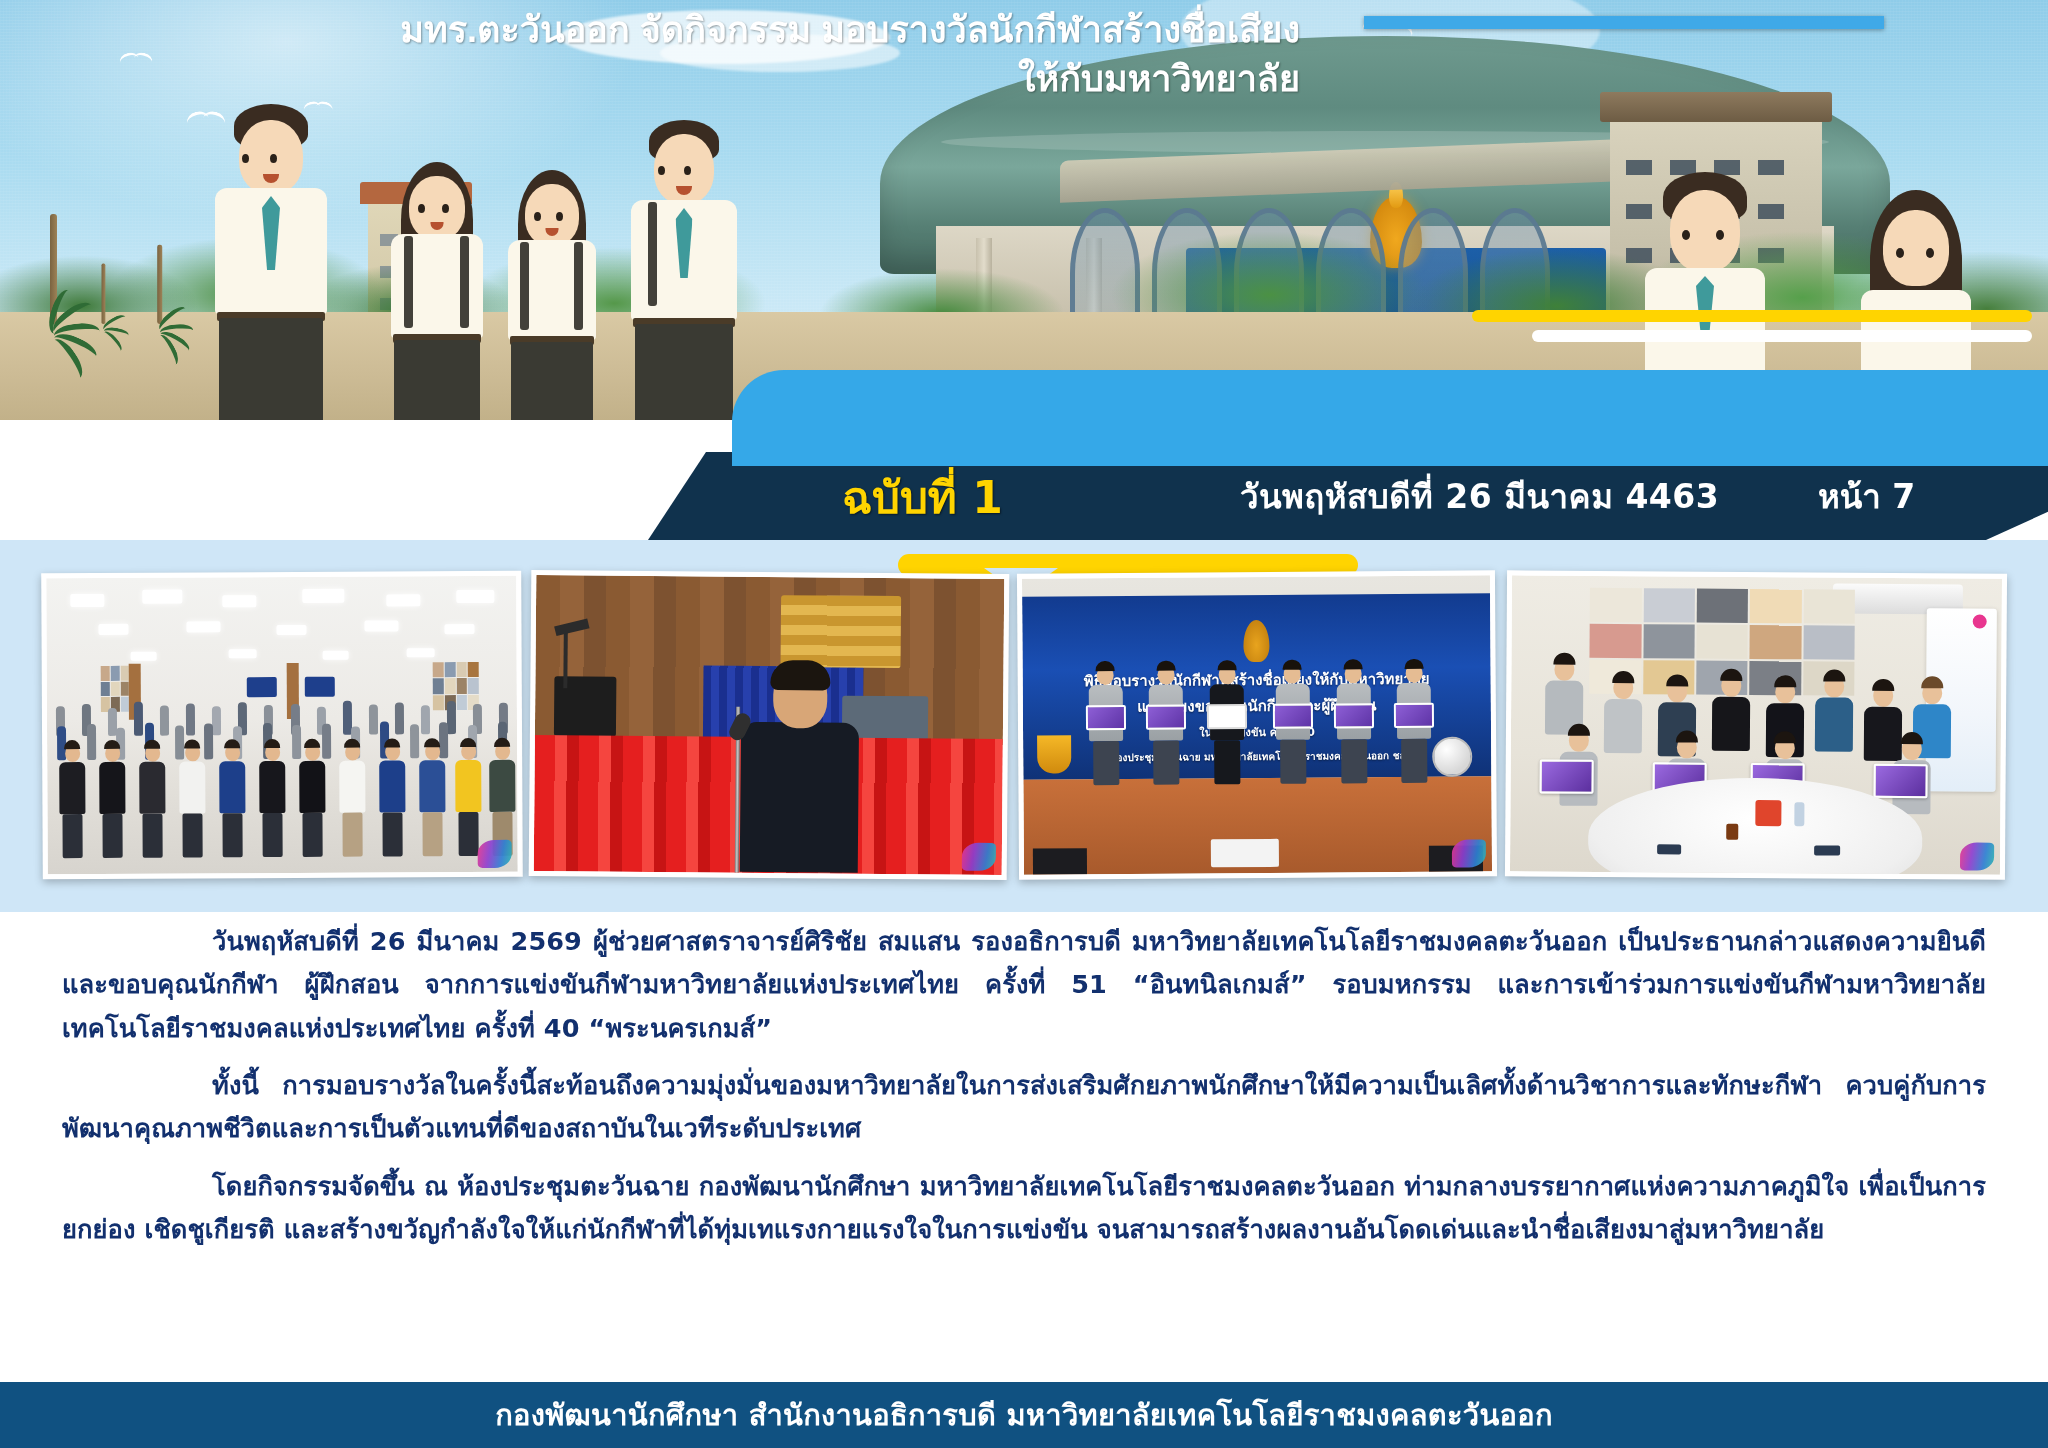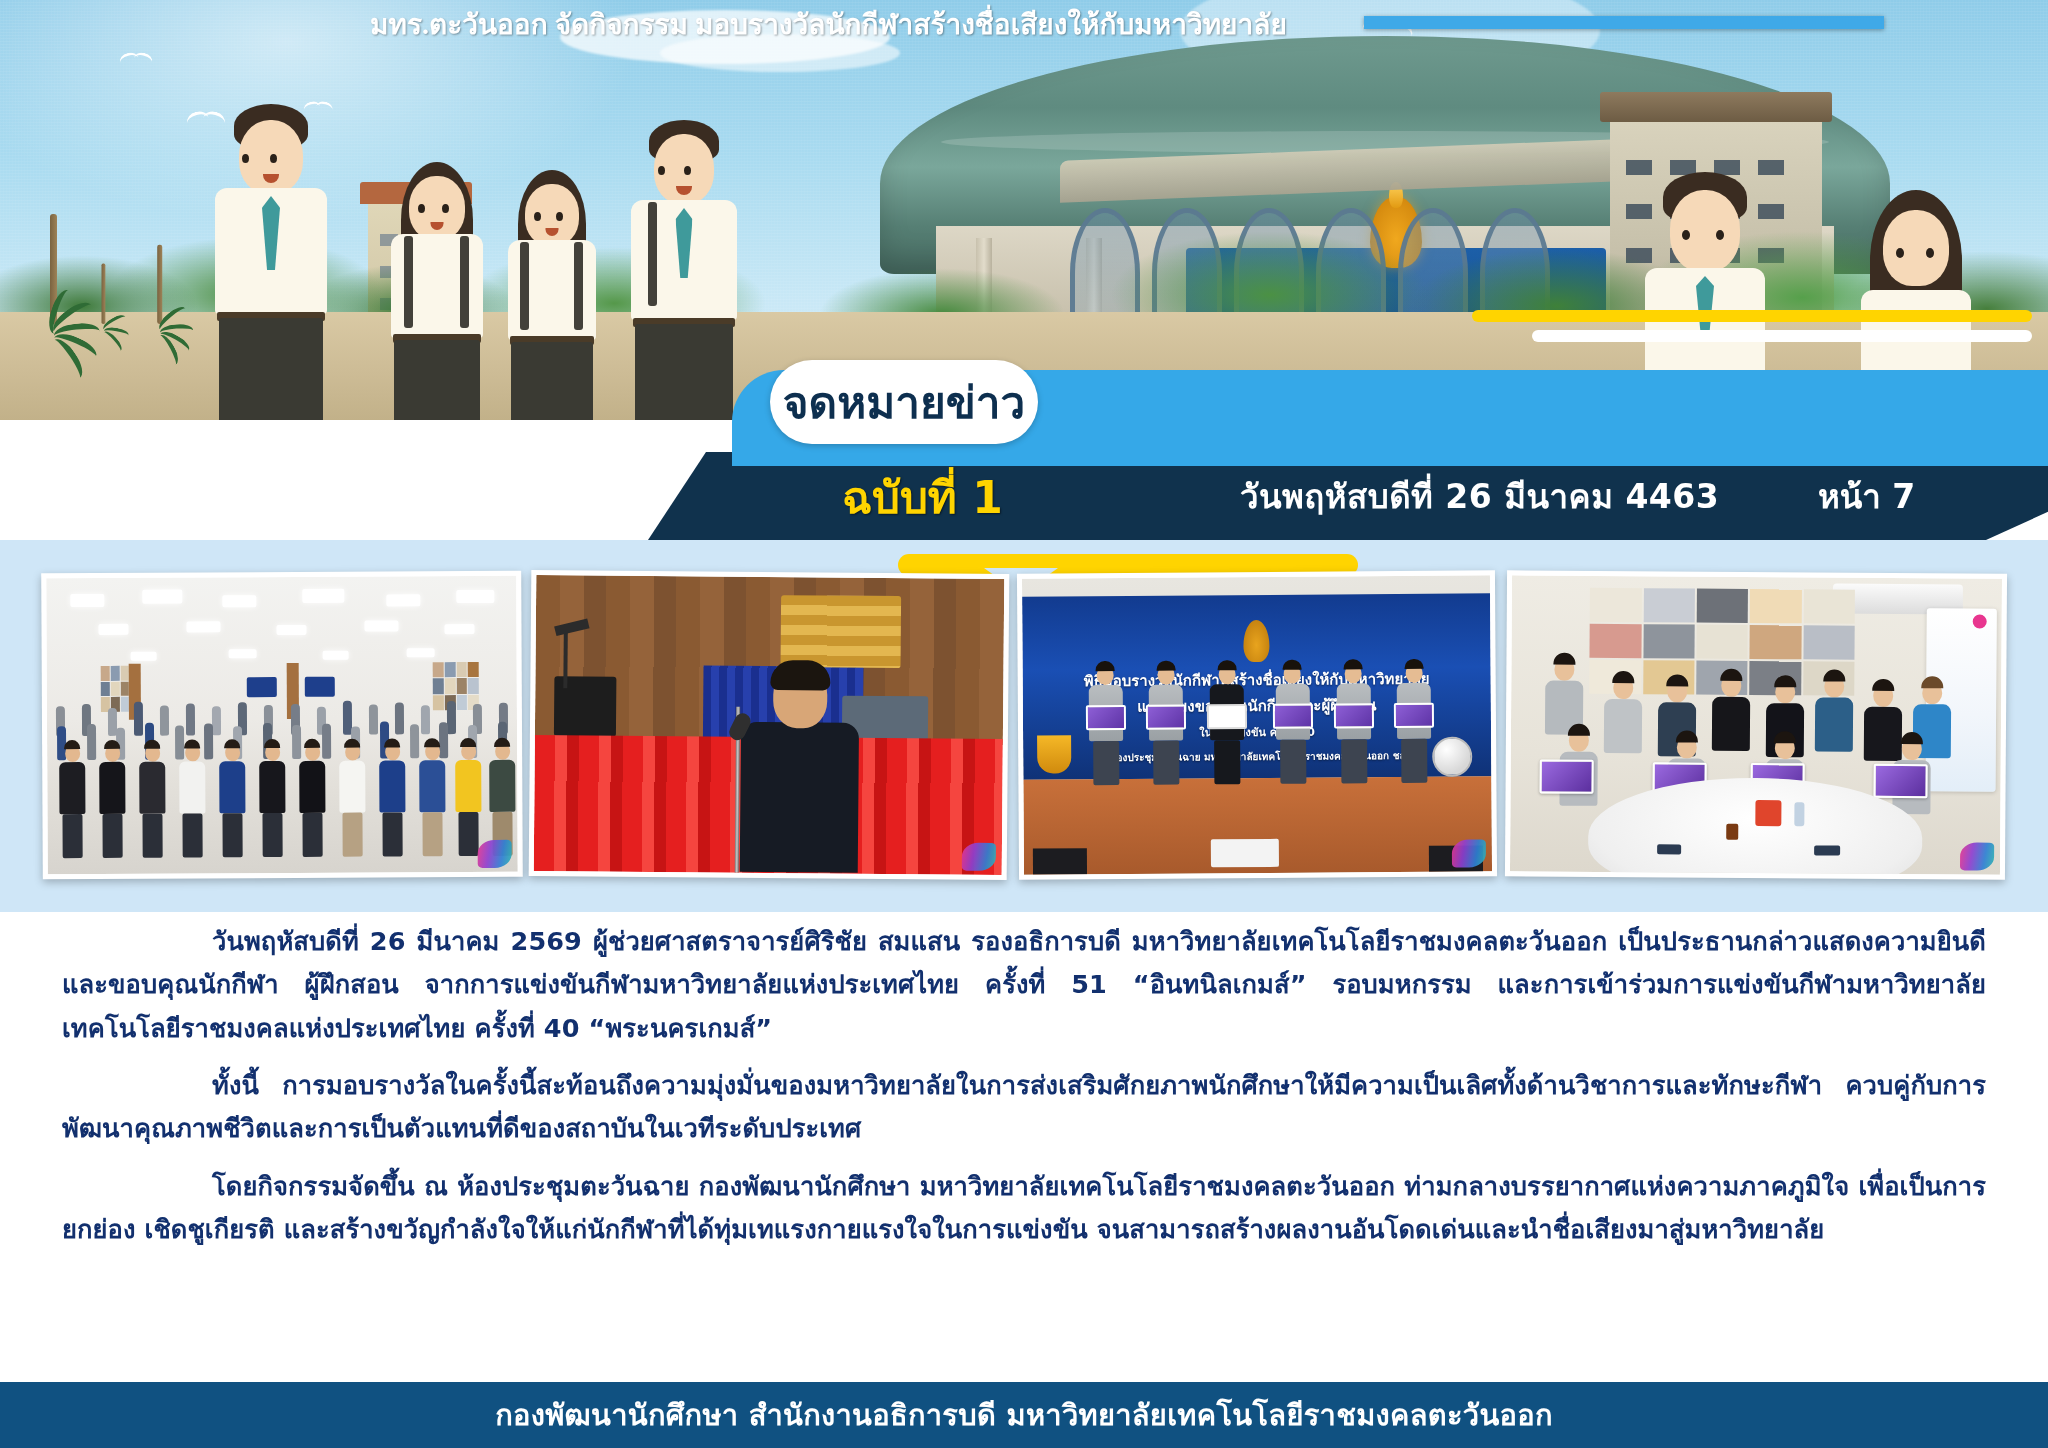--- a/index.html
+++ b/index.html
@@ -311,23 +311,23 @@
     left: 732px; top: 370px;
     width: 1316px; height: 96px;
     background: #35a8e8;
     border-radius: 52px 0 0 0;
     z-index: 16;
   }
   .bar-blue-txt {
     position: absolute;
     left: 370px; top: 6px;
     width: 930px;
-    text-align: left;
-    font-family: Liberation Serif, serif;
-    font-size: 28px;
+    text-align: right;
+    font-family: Liberation Sans, sans-serif;
+    font-size: 36px;
     font-weight: 700;
     line-height: 1.36;
     color: #ffffff;
     text-shadow: 1px 1px 2px rgba(0,0,0,.35);
     z-index: 18;
   }
 
   
   .bar-navy {
     position: absolute;
@@ -766,23 +766,20 @@
   <div class="accent-yellow"></div>
   <div class="accent-white"></div>
 
   <div class="bar-blue"></div>
   <div class="bar-blue-txt">
     <div>มทร.ตะวันออก จัดกิจกรรม มอบรางวัลนักกีฬาสร้างชื่อเสียงให้กับมหาวิทยาลัย</div>
   </div>
 
   <div class="bar-navy"></div>
 
-  <div style="position:absolute;left:770px;top:360px;width:268px;height:84px;background:#ffffff;border-radius:42px;z-index:19;box-shadow:0 2px 6px rgba(0,0,0,.22);display:flex;align-items:center;justify-content:center;">
-    <span style="font-family:'DejaVu Sans','Liberation Sans',sans-serif;font-size:44px;font-weight:700;color:#0d2f4f;">จดหมายข่าว</span>
-  </div>
 
   <div class="issue-no">ฉบับที่ 1</div>
   <div class="issue-date">วันพฤหัสบดีที่ 26 มีนาคม 4463</div>
   <div class="issue-page">หน้า 7</div>
 
   <div class="photo-panel"></div>
   <div class="yellow-pill"></div>
   <div class="panel-notch"></div>
 
   <figure class="photo p1">

